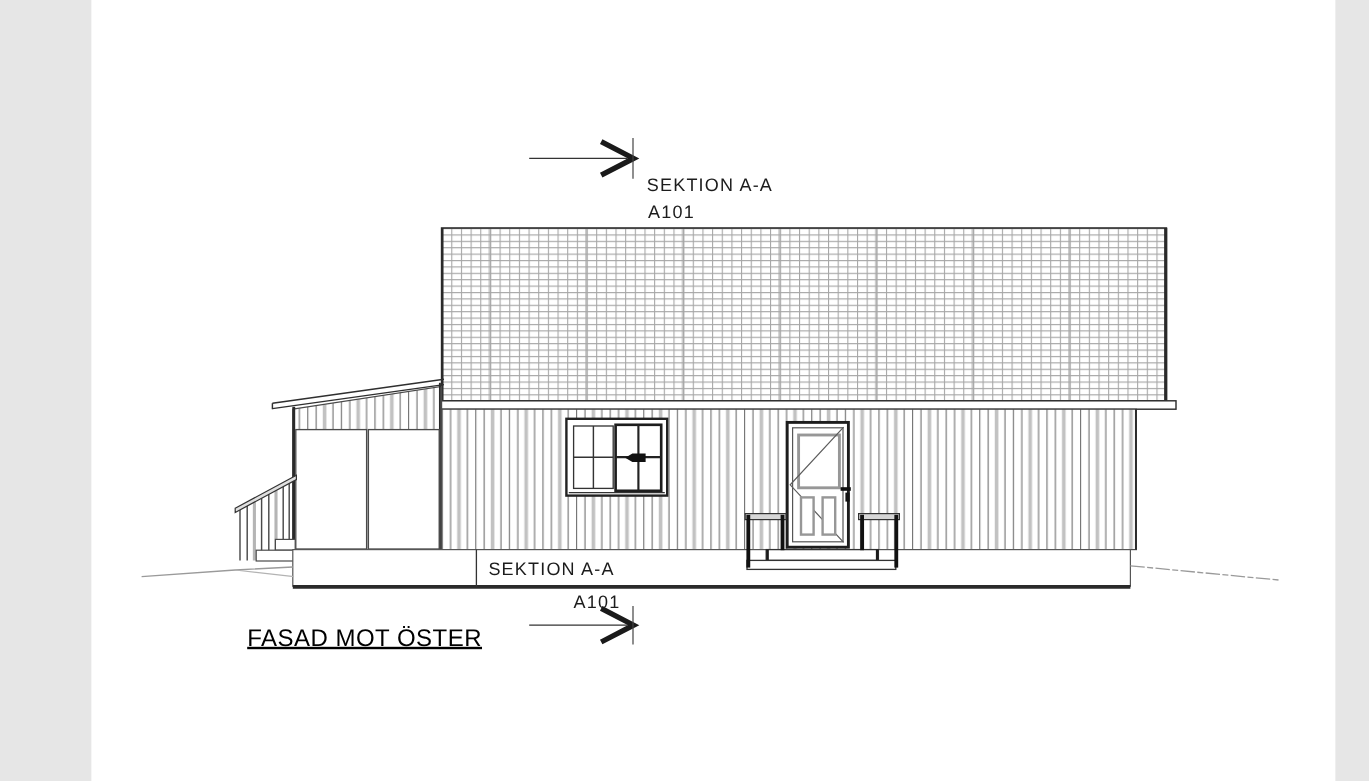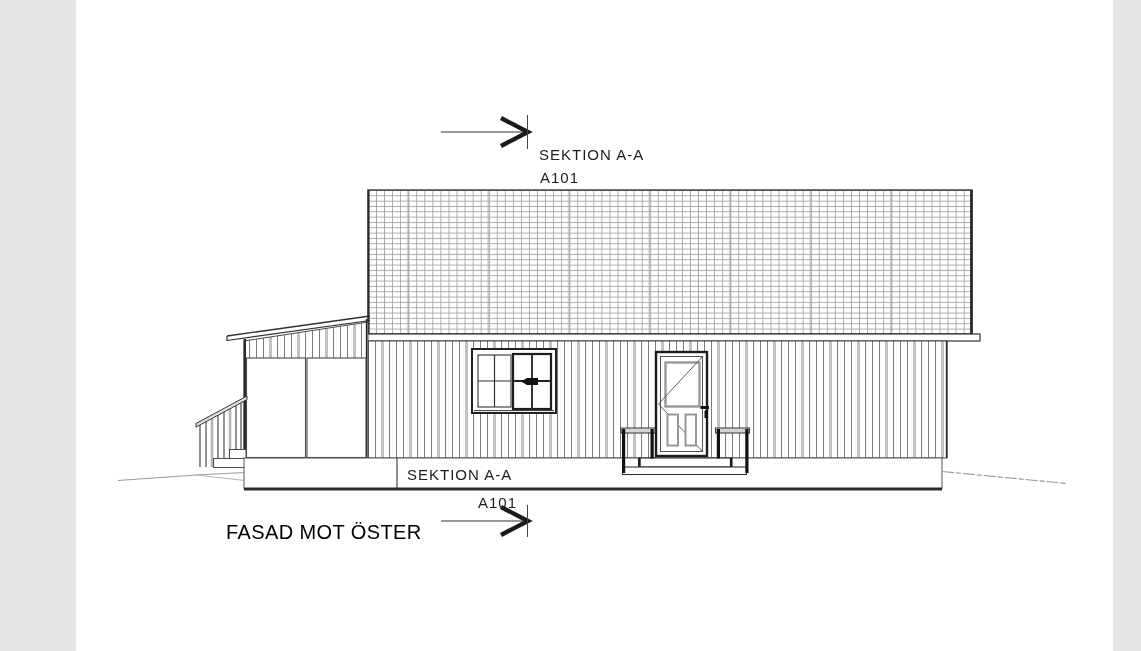--- a/index.html
+++ b/index.html
@@ -146,14 +146,14 @@
       <line x1="483.5" y1="505" x2="483.5" y2="537" stroke="#444" stroke-width="1"></line>
     </g>
   </svg>
 
   <div class="cadtext" style="left:495px; top:146px;">SEKTION A-A</div>
   <div class="cadtext" style="left:496px; top:169px;">A101</div>
 
   <div class="cadtext" style="left:363px; top:466px;">SEKTION A-A</div>
   <div class="cadtext" style="left:434px; top:494px;">A101</div>
 
-  <div class="drawing-title" style="left:182px; top:521px;">FASAD MOT ÖSTER</div>
+  <div class="drawing-title" style="left:162px; top:521px;text-decoration:underline;">FASAD MOT ÖSTER</div>
 </div>
 
 </body></html>

